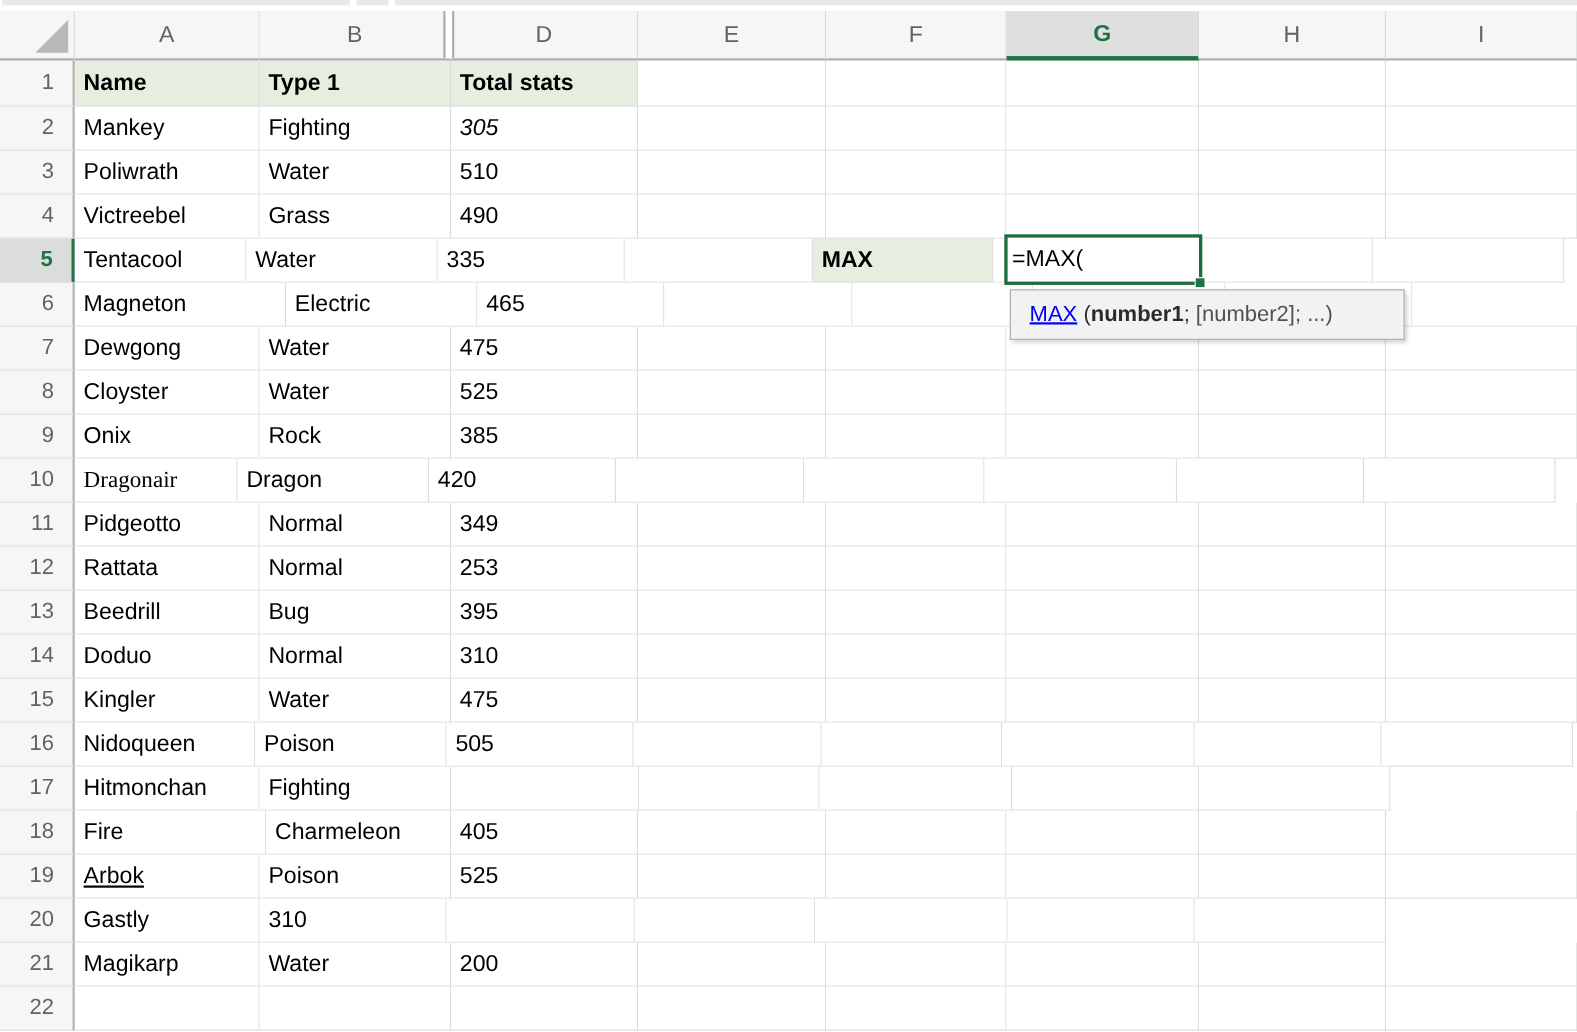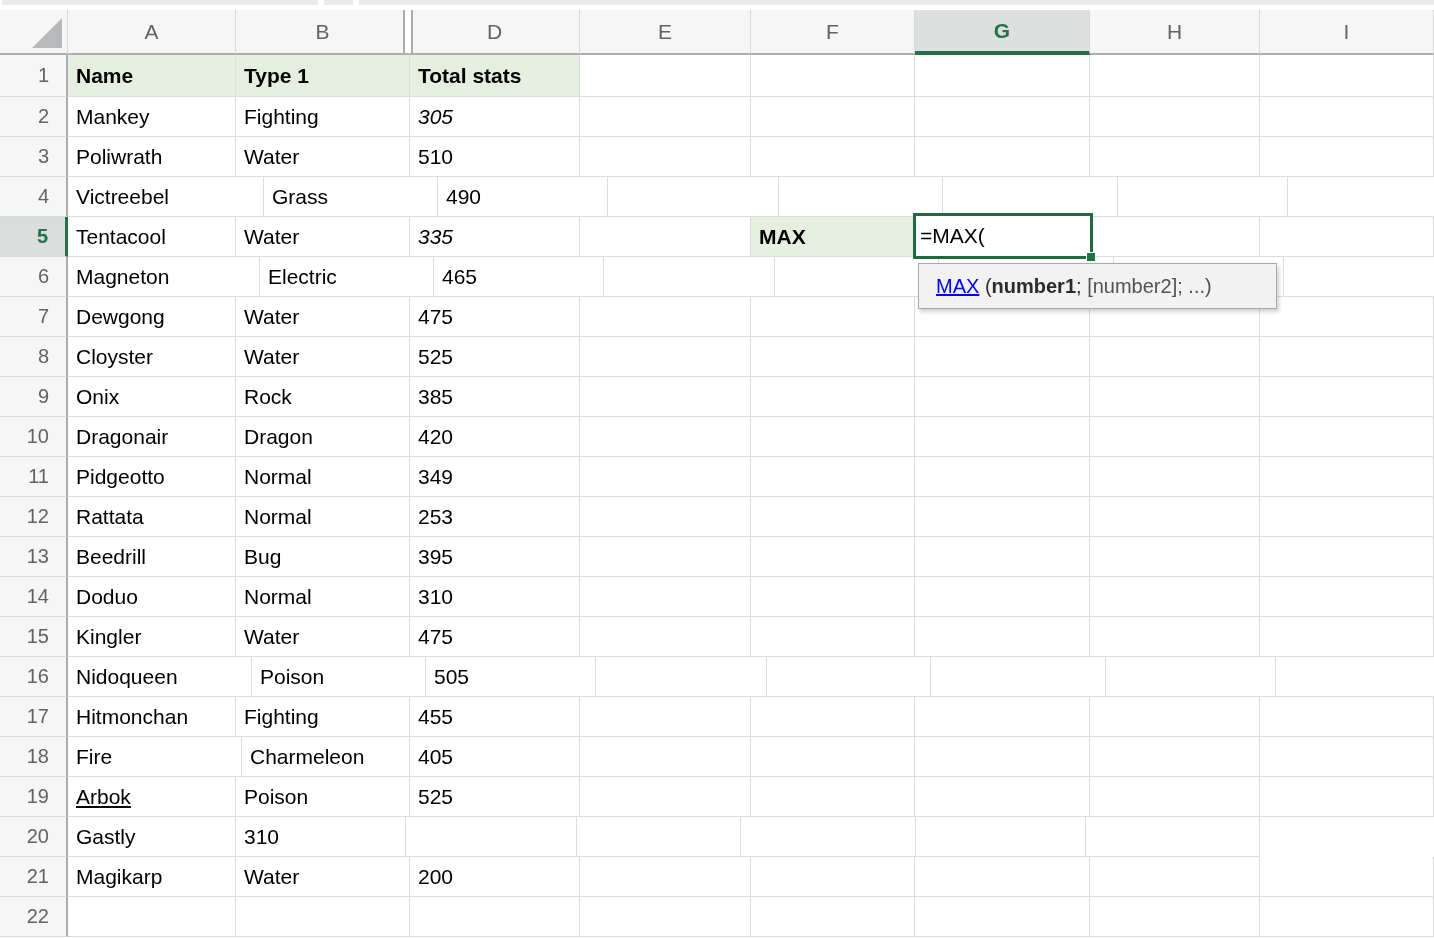--- a/index.html
+++ b/index.html
@@ -129,34 +129,34 @@
         <div class="cell" style="width: 174px;">Water</div>
         <div class="cell" style="width: 170px;">510</div>
         <div class="cell" style="width: 171px;"></div>
         <div class="cell" style="width: 164px;"></div>
         <div class="cell" style="width: 175px;"></div>
         <div class="cell" style="width: 170px;"></div>
         <div class="cell" style="width: 174px;"></div>
       </div>
       <div class="row">
         <div class="rowhdr">4</div>
-        <div class="cell" style="width: 196px;">Victreebel</div>
+        <div class="cell" style="width: 168px;">Victreebel</div>
         <div class="cell" style="width: 174px;">Grass</div>
         <div class="cell" style="width: 170px;">490</div>
         <div class="cell" style="width: 171px;"></div>
         <div class="cell" style="width: 164px;"></div>
         <div class="cell" style="width: 175px;"></div>
         <div class="cell" style="width: 170px;"></div>
         <div class="cell" style="width: 174px;"></div>
       </div>
       <div class="row">
         <div class="rowhdr sel">5</div>
-        <div class="cell" style="width: 168px;">Tentacool</div>
-        <div class="cell" style="width: 174px;">Water</div>
-        <div class="cell" style="width: 170px; font-style: italic;">335</div>
+        <div class="cell" style="width: 156px;">Tentacool</div>
+        <div class="cell" style="width: 174px;">Water</div>
+        <div class="cell" style="width: 170px;">335</div>
         <div class="cell" style="width: 171px;"></div>
         <div class="cell green bold" style="width: 164px;">MAX</div>
         <div class="cell" style="width: 175px;"></div>
         <div class="cell" style="width: 170px;"></div>
         <div class="cell" style="width: 174px;"></div>
       </div>
       <div class="row">
         <div class="rowhdr">6</div>
         <div class="cell" style="width: 192px;">Magneton</div>
         <div class="cell" style="width: 174px;">Electric</div>
@@ -195,21 +195,21 @@
         <div class="cell" style="width: 174px;">Rock</div>
         <div class="cell" style="width: 170px;">385</div>
         <div class="cell" style="width: 171px;"></div>
         <div class="cell" style="width: 164px;"></div>
         <div class="cell" style="width: 175px;"></div>
         <div class="cell" style="width: 170px;"></div>
         <div class="cell" style="width: 174px;"></div>
       </div>
       <div class="row">
         <div class="rowhdr">10</div>
-        <div class="cell" style="width: 168px;">Dragonair</div>
+        <div class="cell" style="width: 148px; font-family: Liberation Serif, serif;">Dragonair</div>
         <div class="cell" style="width: 174px;">Dragon</div>
         <div class="cell" style="width: 170px;">420</div>
         <div class="cell" style="width: 171px;"></div>
         <div class="cell" style="width: 164px;"></div>
         <div class="cell" style="width: 175px;"></div>
         <div class="cell" style="width: 170px;"></div>
         <div class="cell" style="width: 174px;"></div>
       </div>
       <div class="row">
         <div class="rowhdr">11</div>
@@ -261,34 +261,33 @@
         <div class="cell" style="width: 174px;">Water</div>
         <div class="cell" style="width: 170px;">475</div>
         <div class="cell" style="width: 171px;"></div>
         <div class="cell" style="width: 164px;"></div>
         <div class="cell" style="width: 175px;"></div>
         <div class="cell" style="width: 170px;"></div>
         <div class="cell" style="width: 174px;"></div>
       </div>
       <div class="row">
         <div class="rowhdr">16</div>
-        <div class="cell" style="width: 184px;">Nidoqueen</div>
+        <div class="cell" style="width: 164px;">Nidoqueen</div>
         <div class="cell" style="width: 174px;">Poison</div>
         <div class="cell" style="width: 170px;">505</div>
         <div class="cell" style="width: 171px;"></div>
         <div class="cell" style="width: 164px;"></div>
         <div class="cell" style="width: 175px;"></div>
         <div class="cell" style="width: 170px;"></div>
         <div class="cell" style="width: 174px;"></div>
       </div>
       <div class="row">
         <div class="rowhdr">17</div>
         <div class="cell" style="width: 168px;">Hitmonchan</div>
         <div class="cell" style="width: 174px;">Fighting</div>
-        <div class="cell" style="width: 170px;">455</div>
         <div class="cell" style="width: 171px;"></div>
         <div class="cell" style="width: 164px;"></div>
         <div class="cell" style="width: 175px;"></div>
         <div class="cell" style="width: 170px;"></div>
         <div class="cell" style="width: 174px;"></div>
       </div>
       <div class="row">
         <div class="rowhdr">18</div>
         <div class="cell" style="width: 174px;">Fire</div>
         <div class="cell" style="width: 168px;">Charmeleon</div>

